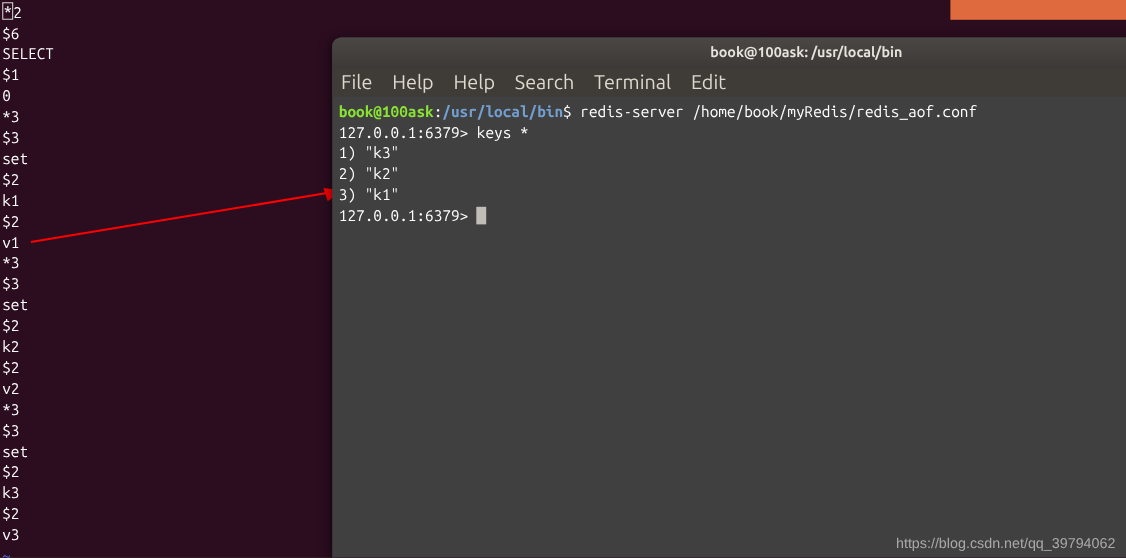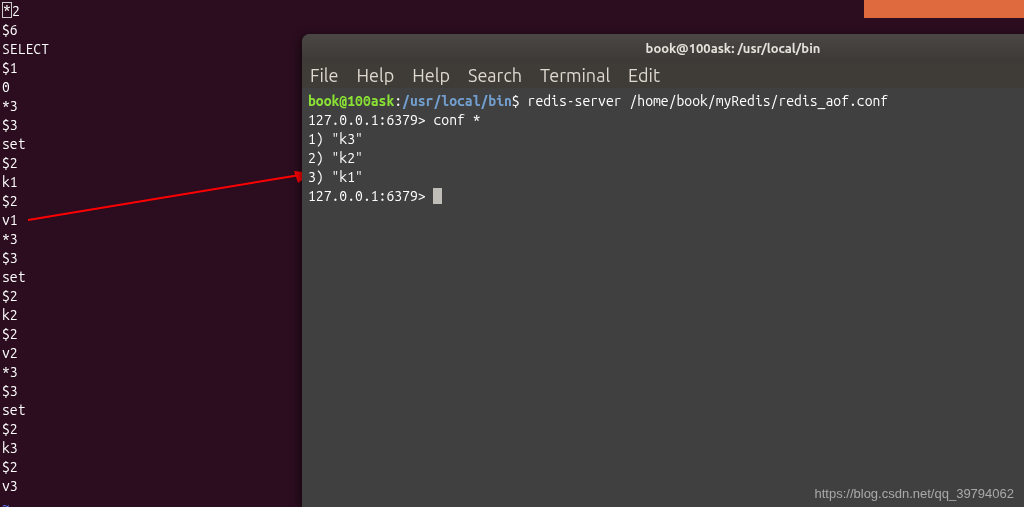--- a/index.html
+++ b/index.html
@@ -191,21 +191,21 @@
   <div class="menubar">
     <span class="menu-item">File</span>
     <span class="menu-item">Help</span>
     <span class="menu-item">Help</span>
     <span class="menu-item">Search</span>
     <span class="menu-item">Terminal</span>
     <span class="menu-item">Edit</span>
   </div>
   <div class="term-body">
     <div class="tline"><span class="prompt-user">book@100ask</span><span>:</span><span class="prompt-path">/usr/local/bin</span><span class="prompt-dollar">$</span><span class="cmd-text"> redis-server /home/book/myRedis/redis_aof.conf</span></div>
-    <div class="tline"><span>127.0.0.1:6379&gt;</span><span> conf *</span></div>
+    <div class="tline"><span>127.0.0.1:6379&gt;</span><span> keys *</span></div>
     <div class="tline">1) "k3"</div>
     <div class="tline">2) "k2"</div>
     <div class="tline">3) "k1"</div>
     <div class="tline"><span>127.0.0.1:6379&gt;</span> <span class="cursor-block"></span></div>
   </div>
 </div>
 
 <div class="watermark">https://blog.csdn.net/qq_39794062</div>
 
 </body></html>

